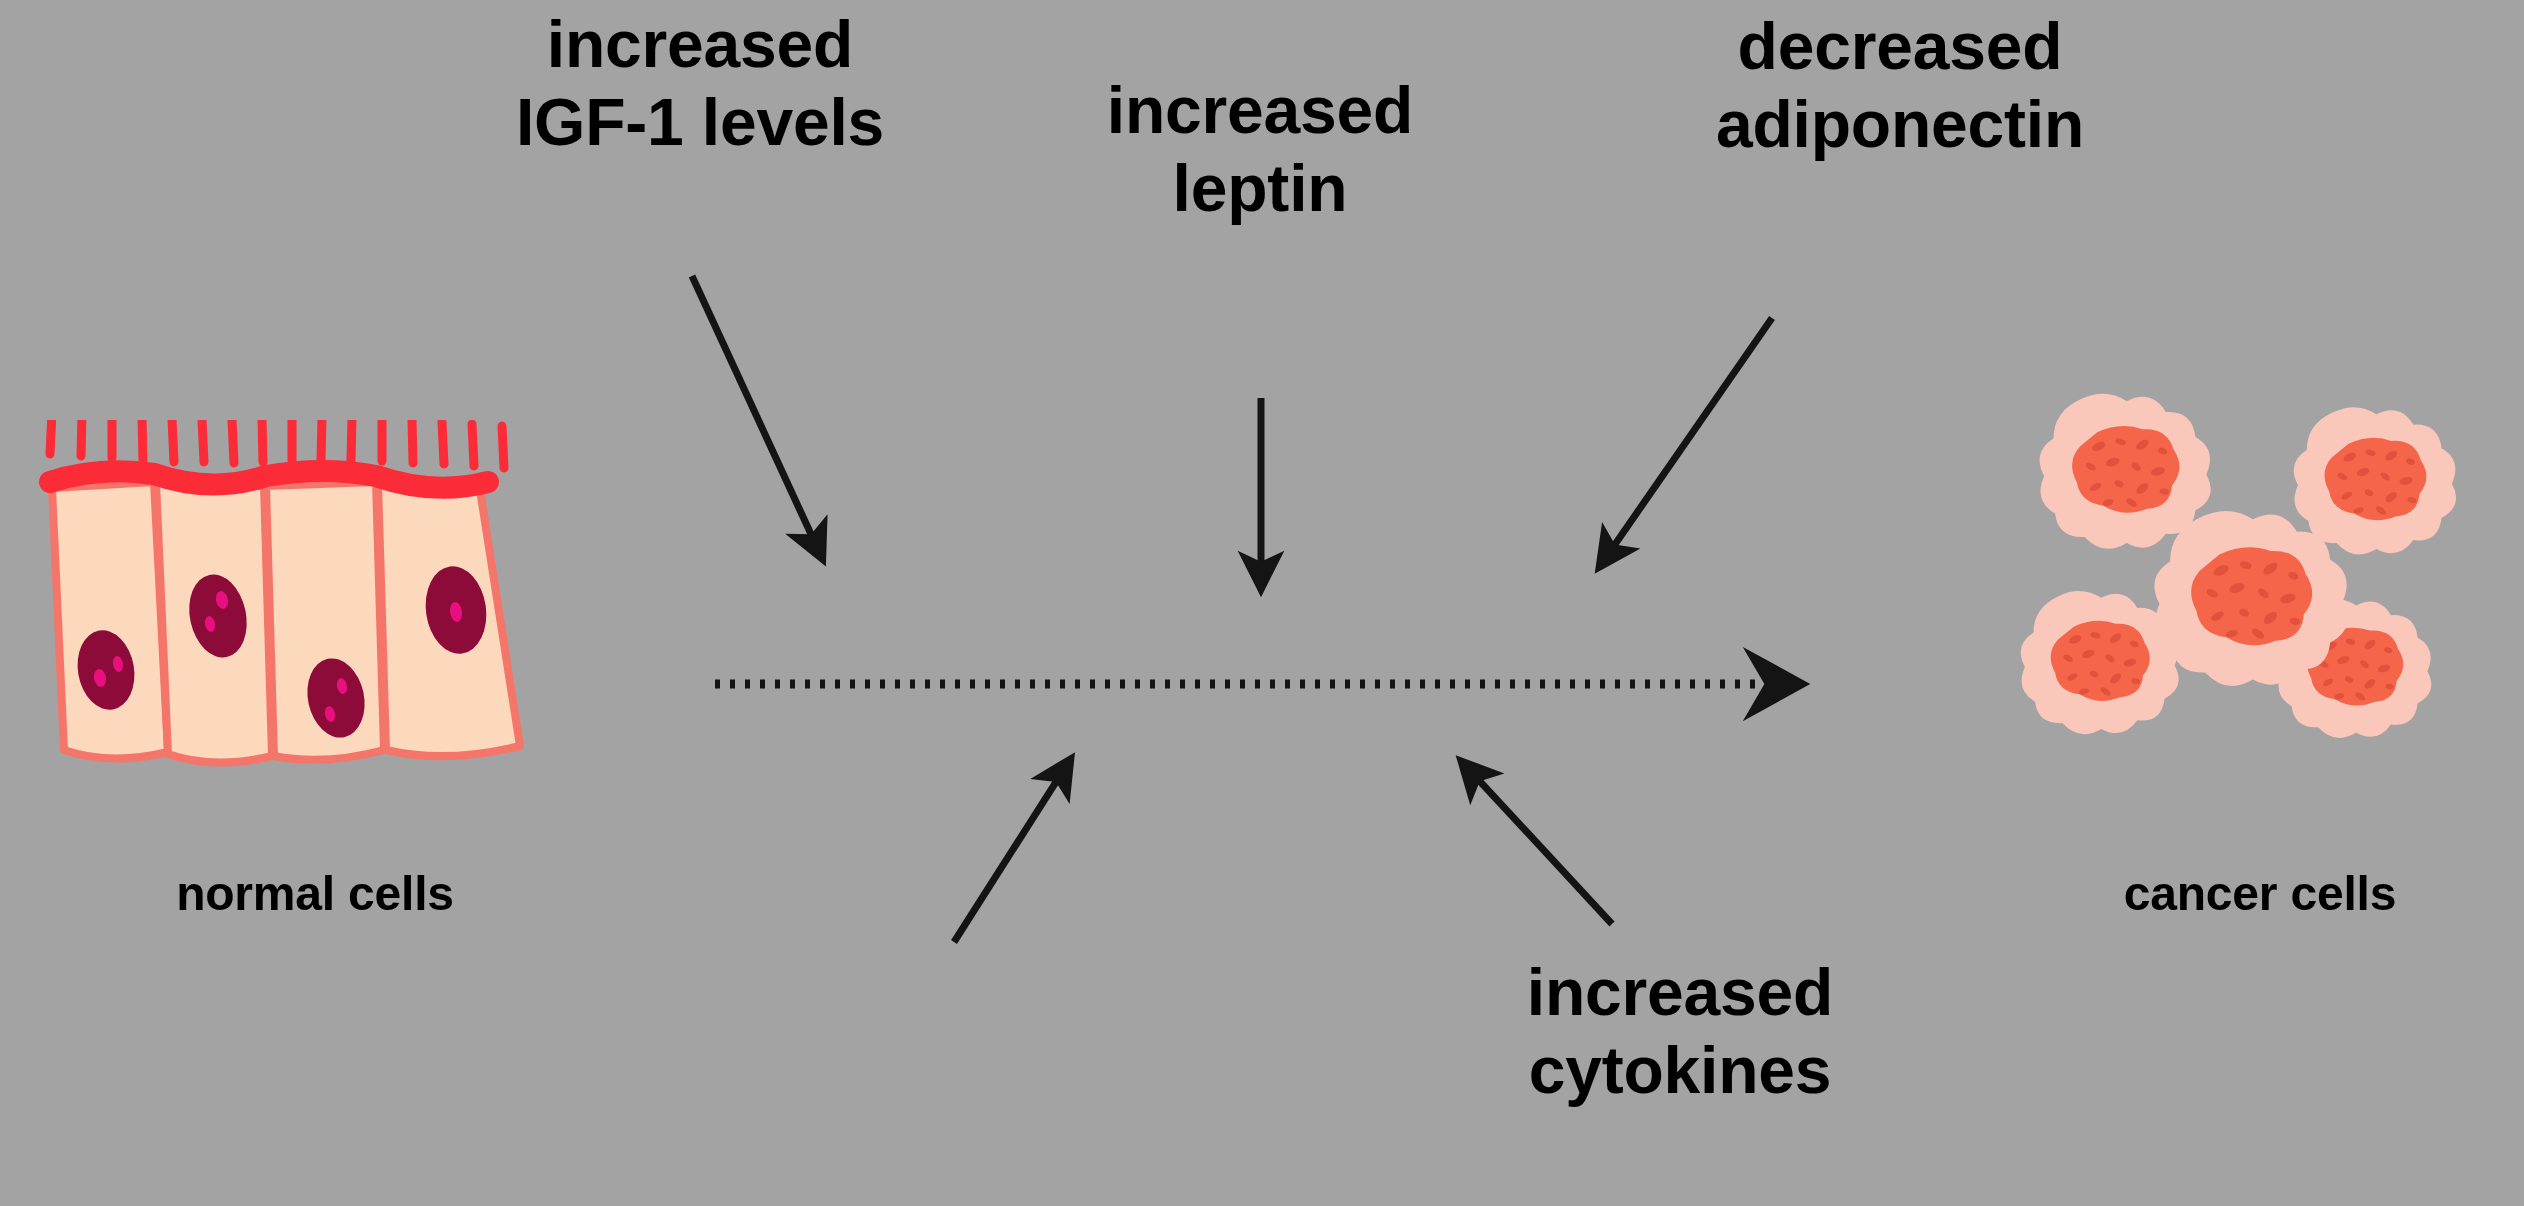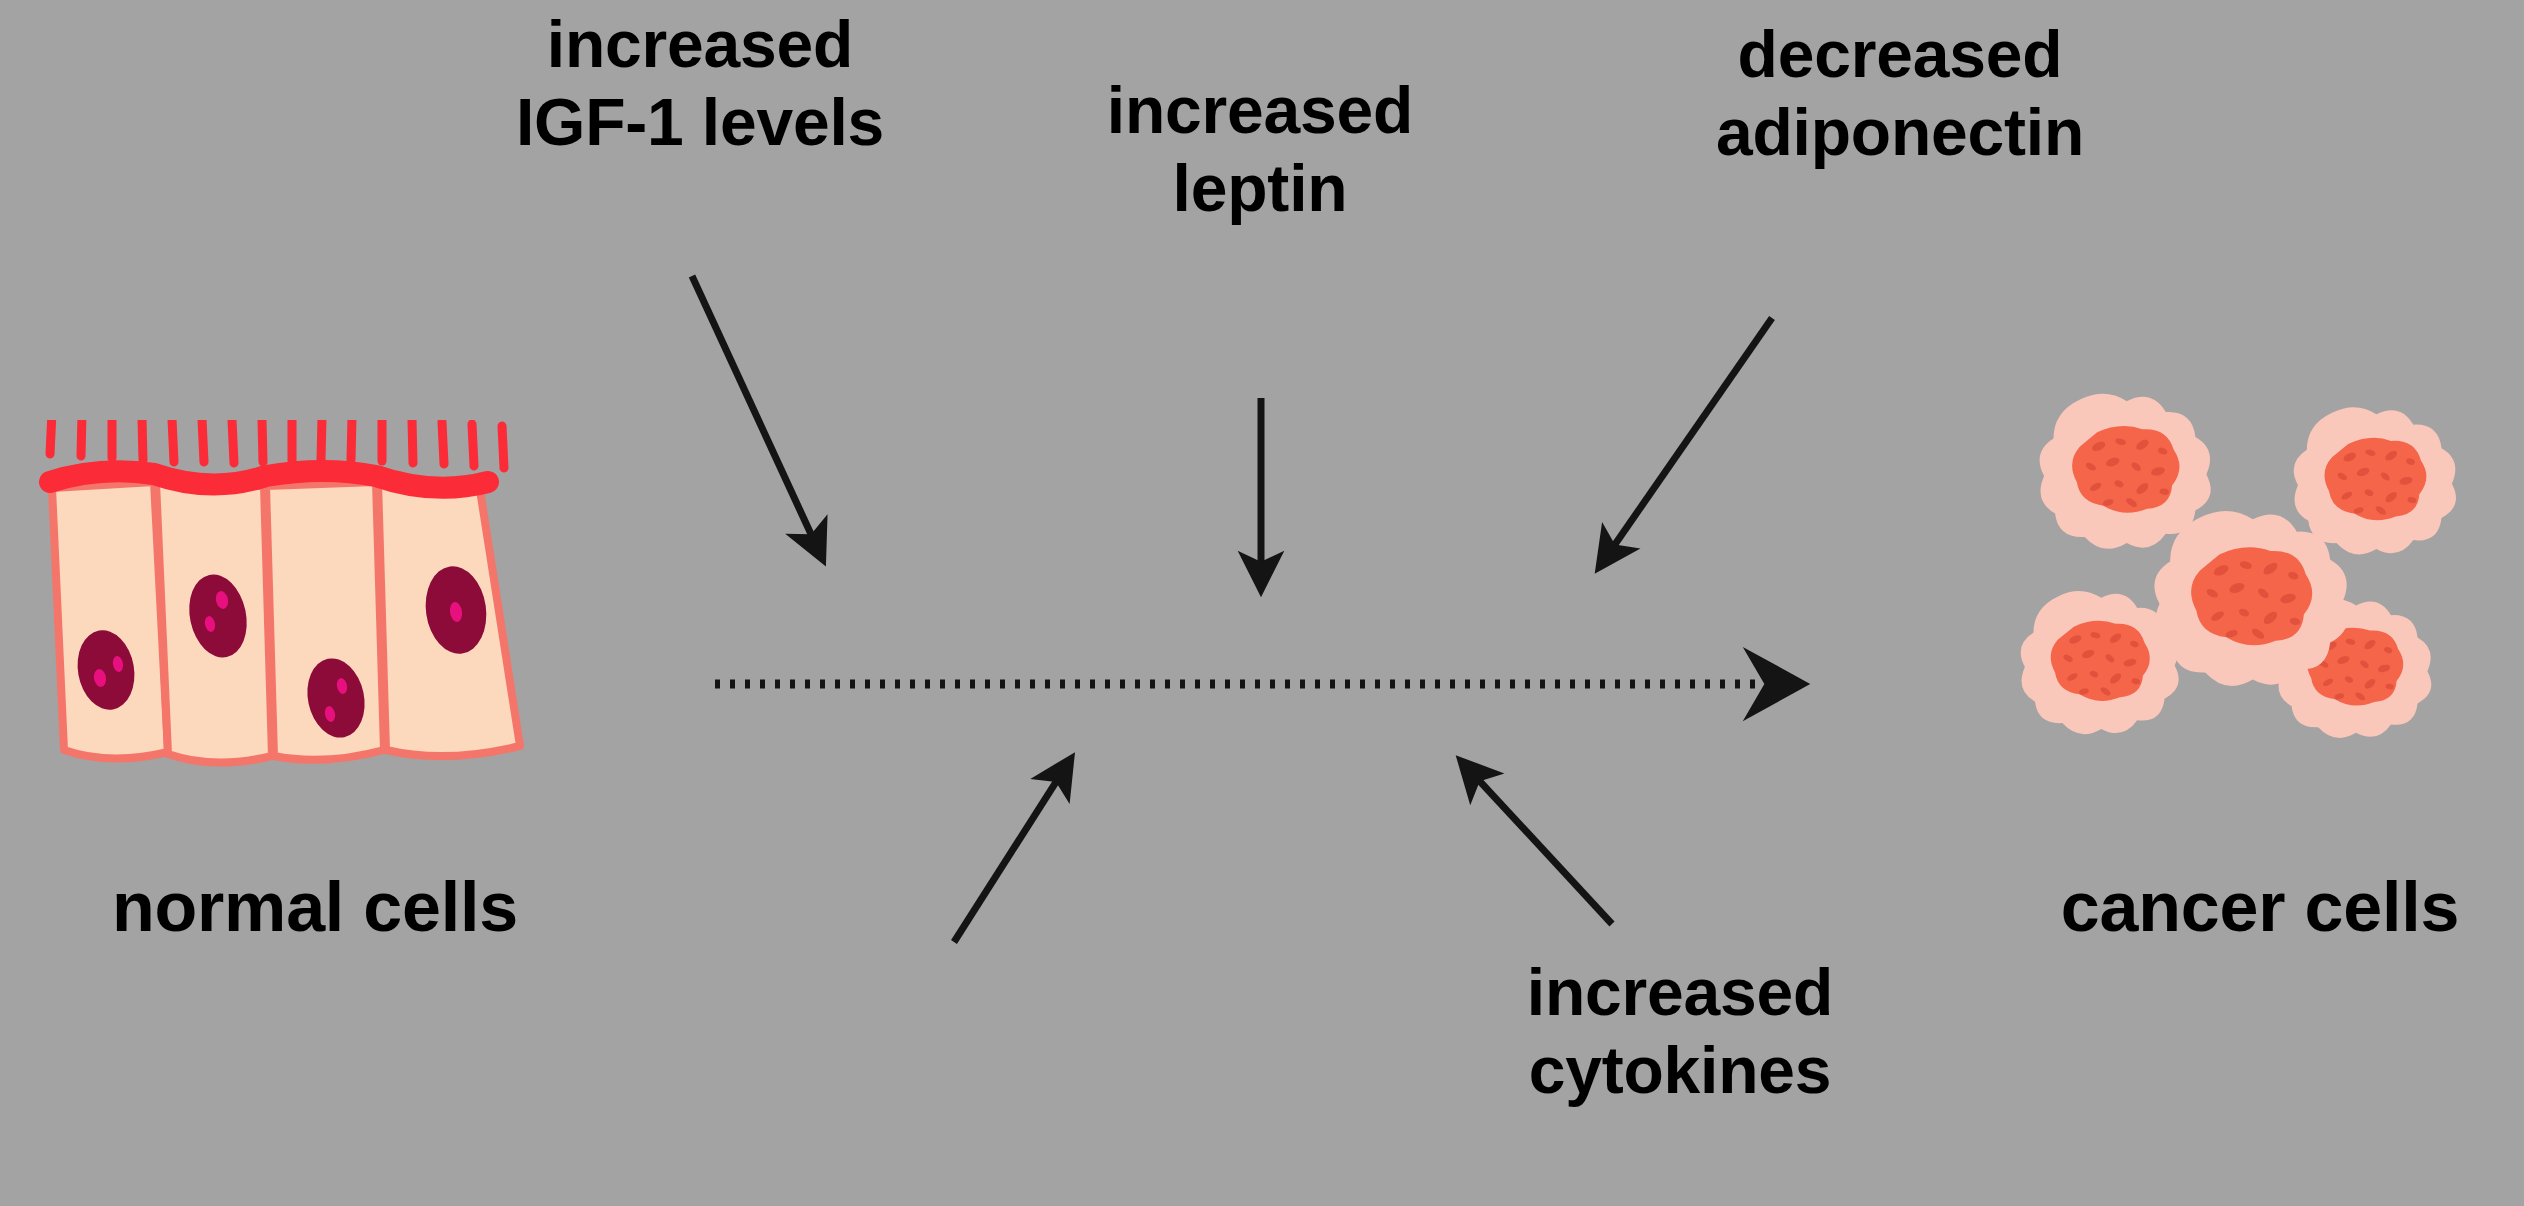--- a/index.html
+++ b/index.html
@@ -22,25 +22,25 @@
     position: absolute;
     color: #000000;
     font-weight: bold;
     font-family: "Liberation Sans", "DejaVu Sans", sans-serif;
     text-align: center;
     line-height: 1.18;
     white-space: pre-line;
     letter-spacing: -0.2px;
   }
   .mediator-label { font-size: 66px; }
-  .endpoint-label { font-size: 70px; }
+  .endpoint-label { font-size: 48px; }
 
   #label-igf1        { left: 330px;  top: 6px;    width: 740px; }
   #label-leptin      { left: 1000px; top: 72px;   width: 520px; }
-  #label-adiponectin { left: 1570px; top: 16px;   width: 660px; }
+  #label-adiponectin { left: 1570px; top: 8px;   width: 660px; }
   #label-insulin     { left: 700px;  top: 954px;  width: 580px; }
   #label-cytokines   { left: 1420px; top: 954px;  width: 520px; }
   #label-normal      { left: 10px;   top: 866px;  width: 610px; }
   #label-cancer      { left: 1980px; top: 866px;  width: 560px; }
 
   
   .layer {
     position: absolute;
     left: 0;
     top: 0;

